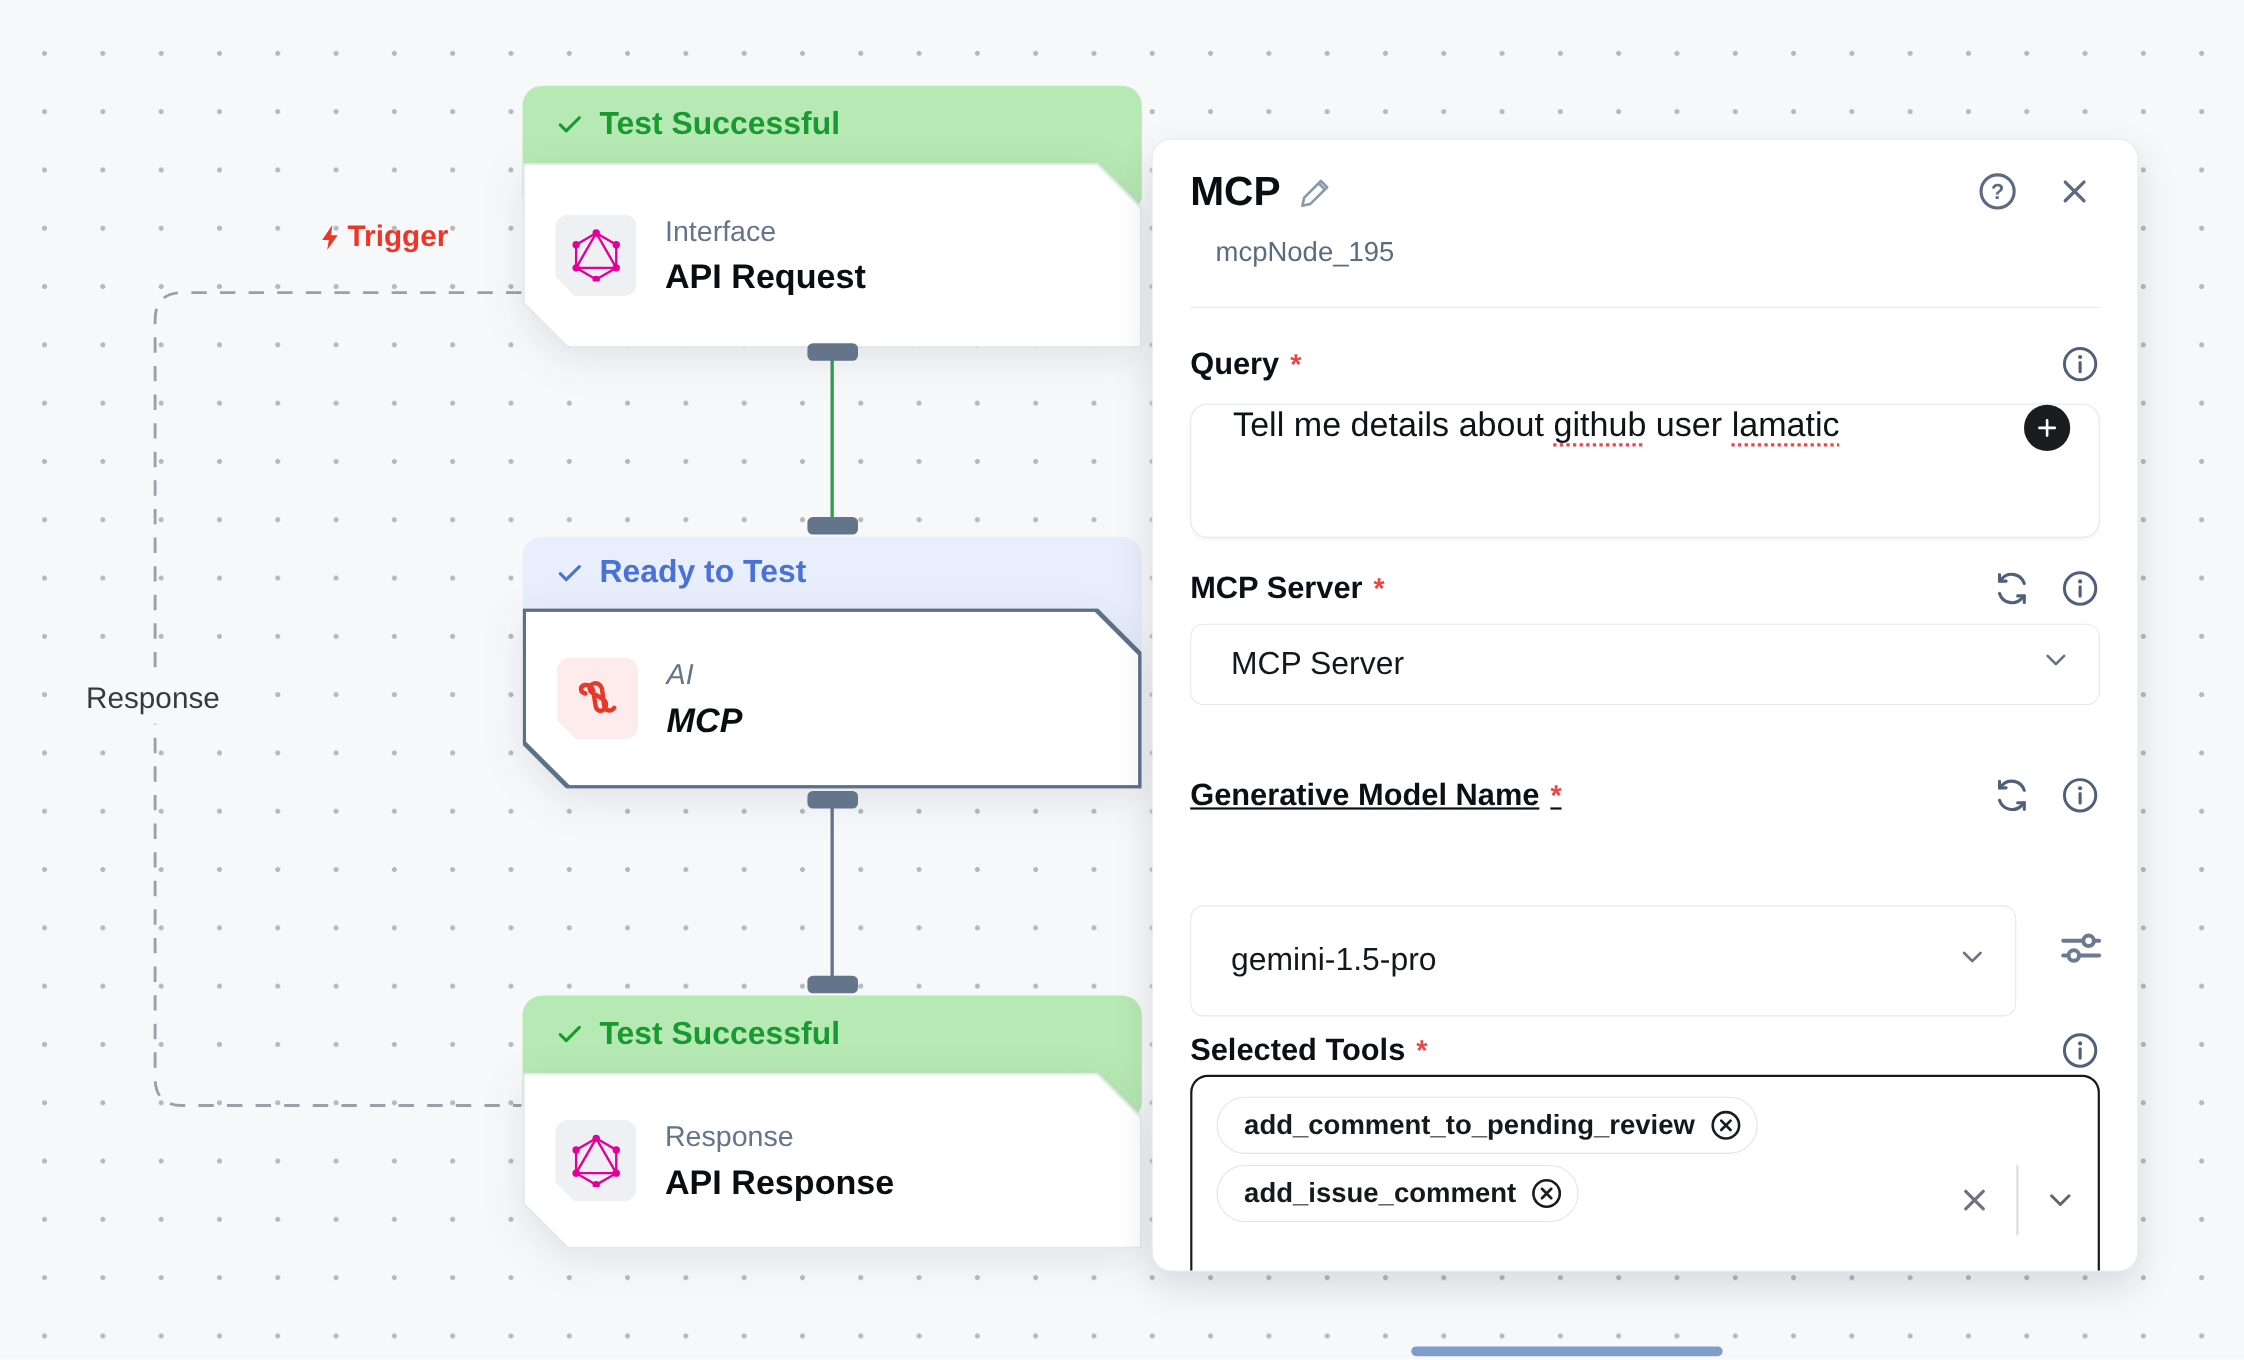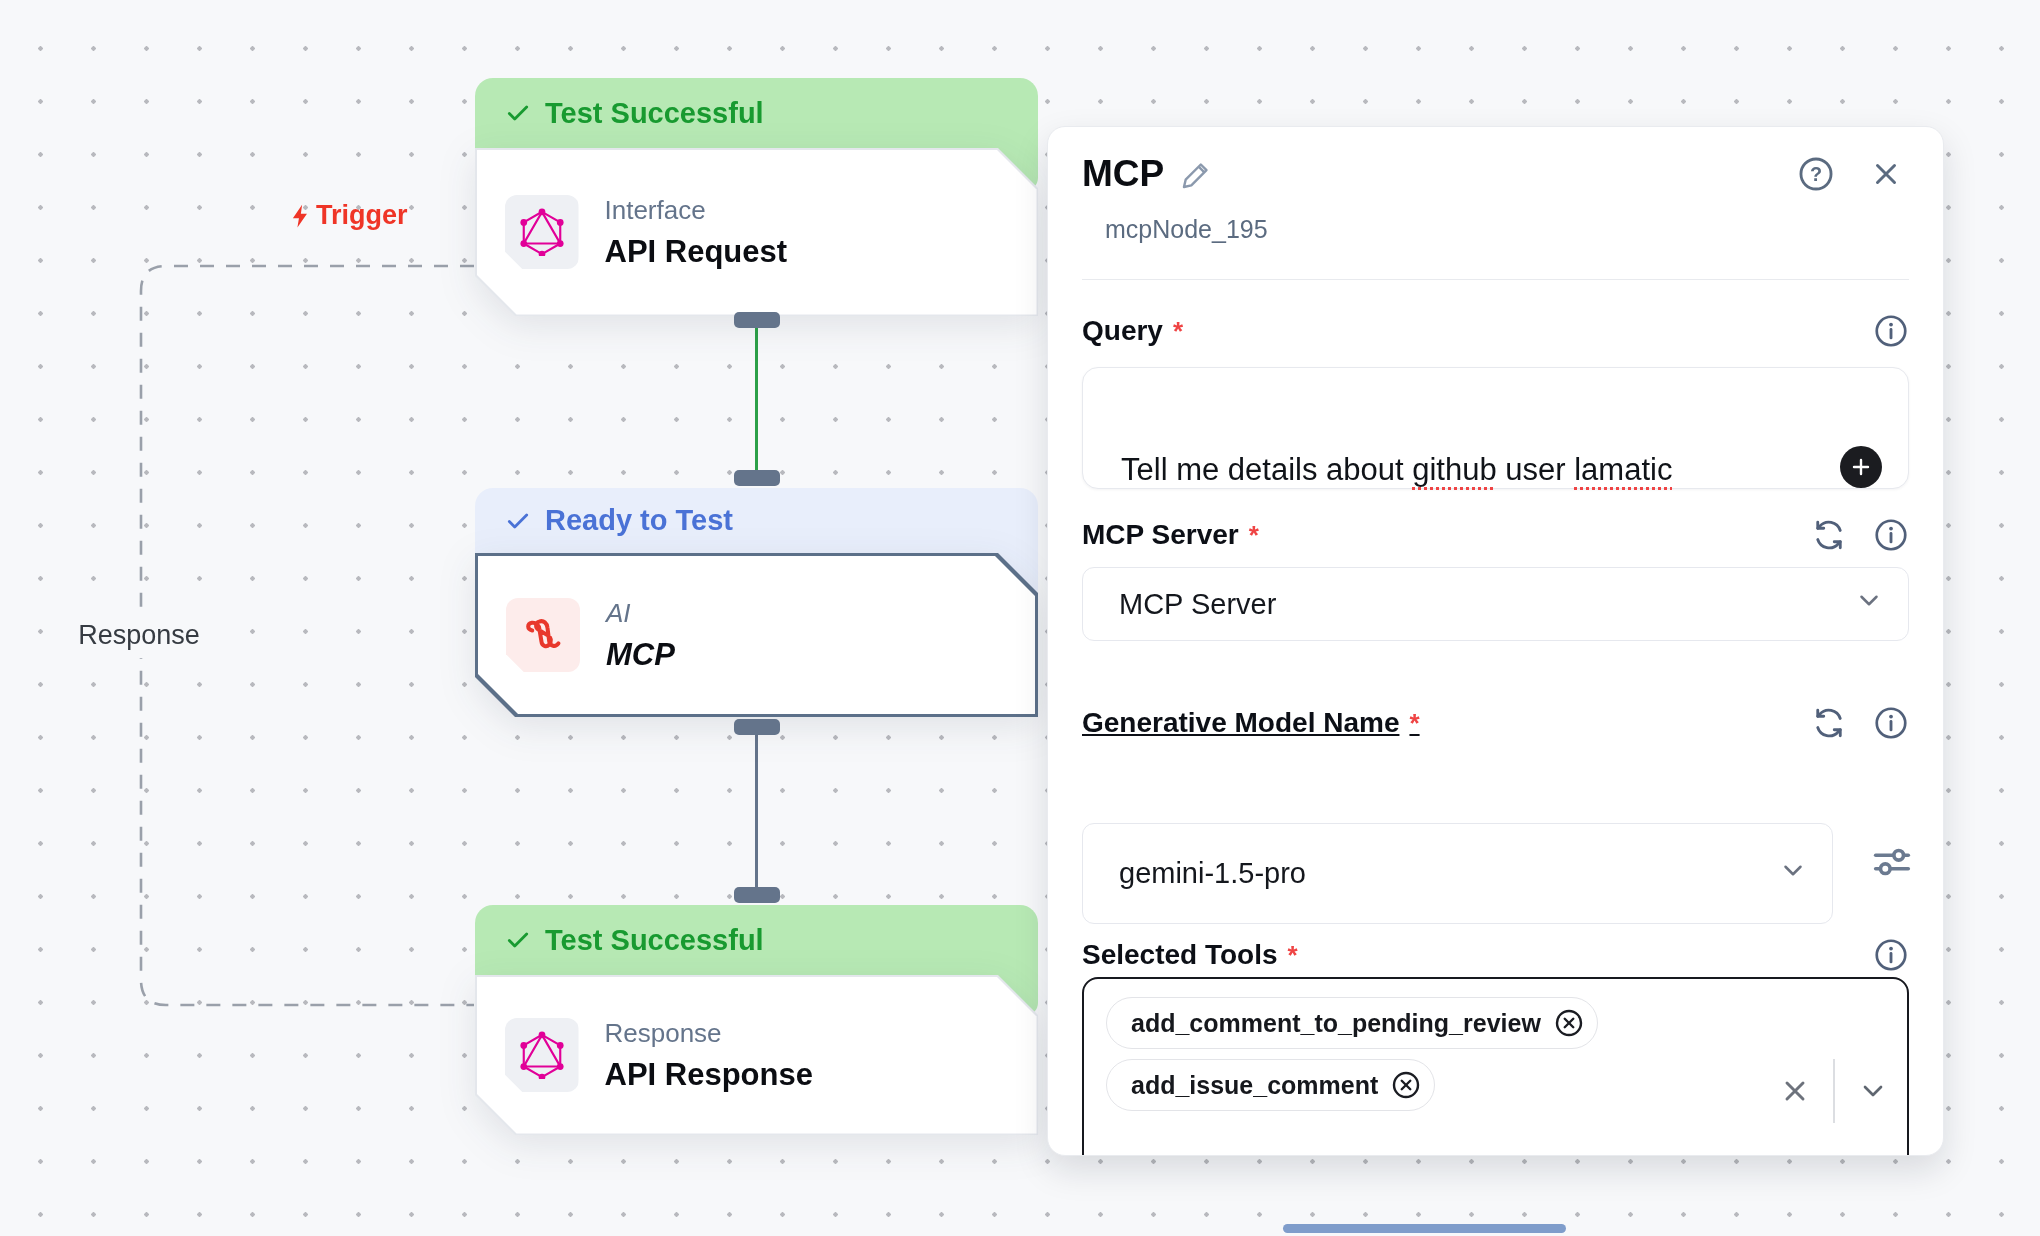--- a/index.html
+++ b/index.html
@@ -55,21 +55,21 @@
   .pencil { margin-left:16px; }
   .sp { flex:1; }
   .pid { position:absolute; top:88px; left:34px; font-size:25px; color:#5b6b80;margin-left:23px; }
   .pdiv { position:absolute; top:152px; left:34px; right:34px; height:1px; background:#e8eaee; }
   .frow { position:absolute; left:34px; right:34px; height:40px; display:flex; align-items:center; }
   .flabel { font-size:28px; font-weight:700; color:#0c0f16; }
   .req { color:#ef4444; margin-left:10px; font-size:26px; font-weight:700; }
   .icbtn { display:flex; align-items:center; justify-content:center; cursor:pointer; background:none; border:none; }
   .qbox { position:absolute; left:34px; right:34px; top:240px; height:122px;
     border:1.5px solid #e7e9ee; border-radius:16px; background:#fff;
-    display:flex; align-items:flex-end; padding:0 26px 0 38px;
+    display:flex; align-items:flex-start; padding:0 26px 0 38px;
     box-shadow:0 1px 3px rgba(16,24,40,0.05); }
   .qtext { flex:1; font-size:31px; color:#101318; white-space:pre; }
   .misspell { text-decoration: underline dotted #ef4444; text-decoration-thickness:2.5px; text-underline-offset:7px; }
   .plusbtn { width:42px; height:42px; border-radius:50%; background:#1b1c20; border:none;
     display:flex; align-items:center; justify-content:center; flex:0 0 auto; cursor:pointer; }
   .select { position:absolute; left:34px; right:34px; background:#fff;
     border:1.5px solid #e6e8ee; border-radius:12px;
     display:flex; align-items:center; padding:0 70px 0 36px;
     font-size:29px; color:#14171d; }
   .select .chev { position:absolute; right:24px; top:50%; transform:translateY(-50%); }

